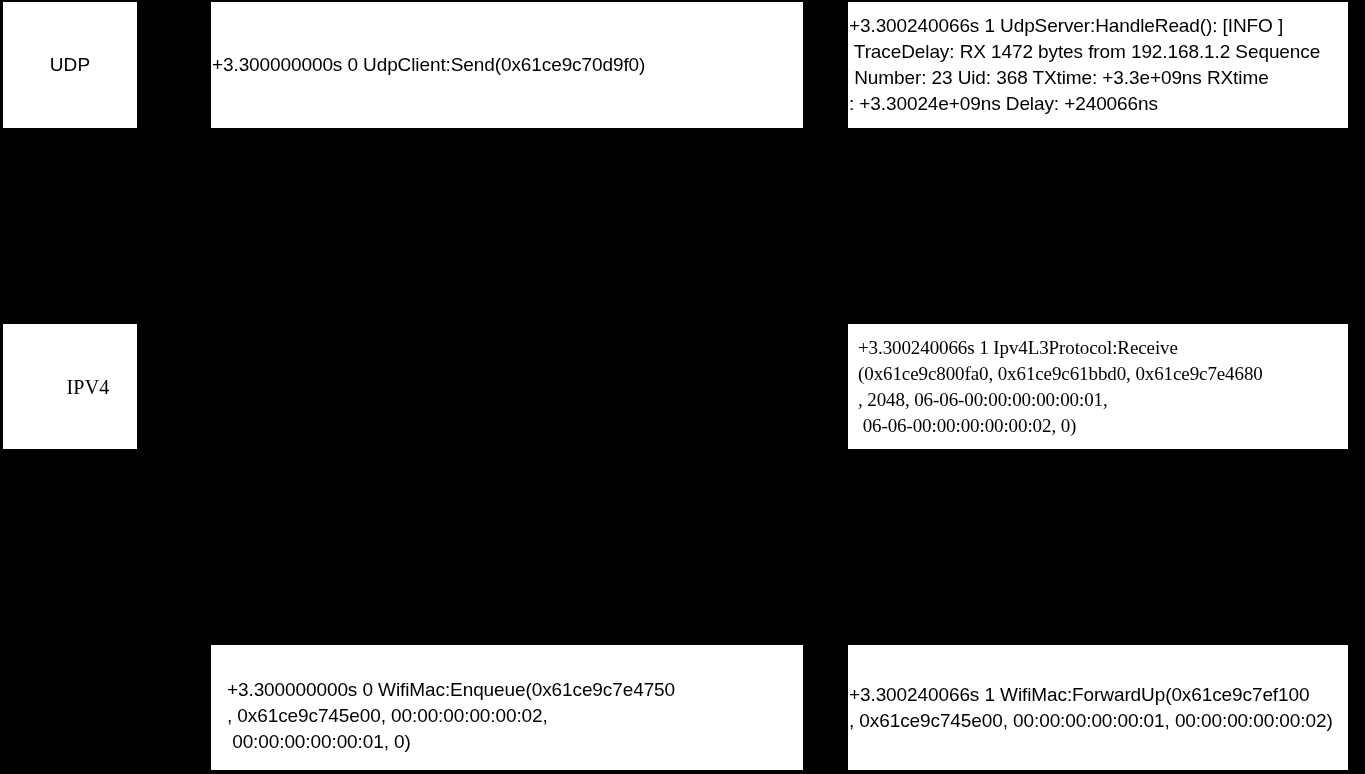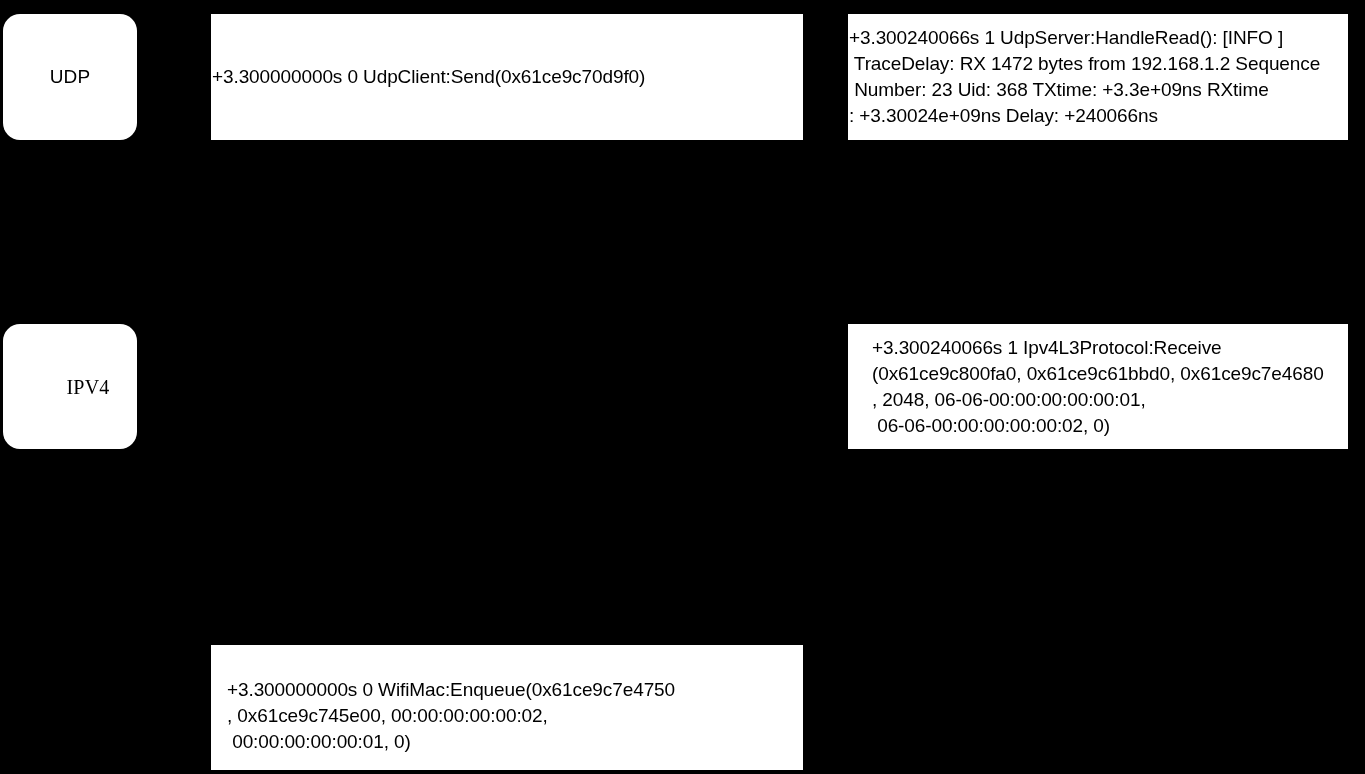--- a/index.html
+++ b/index.html
@@ -31,21 +31,20 @@
     background: #ffffff;
     color: #000000;
     display: flex;
     align-items: center;
     justify-content: center;
     font-size: 19px;
     line-height: 26px;
     letter-spacing: 0.2px;
     box-sizing: border-box;
     overflow: hidden;
-    border-radius: 17px;
   }
   .layer-label.serif {
     font-family: "Liberation Serif", serif;
     font-size: 20px;
     padding-left: 36px;
   }
 
   
   .msg-box {
     position: absolute;
@@ -60,26 +59,26 @@
   .msg-box.left  { left: 211px; width: 592px; }
   .msg-box.right { left: 848px; width: 500px; }
 
   .msg-text {
     font-size: 19px;
     line-height: 26px;
     white-space: pre;
     letter-spacing: -0.1px;
   }
   .ind-mid   { margin-left: 42px; }
-  .ind-small { margin-left: 24px; }
+  .ind-small { margin-left: 10px; font-family: Liberation Serif, serif; }
   .ind-zero  { margin-left: 1px; }
   .ind-tiny  { margin-left: 16px; margin-top: 16px; }
 
   
-  .row-udp   { top: 14px;   height: 126px; }
+  .row-udp   { top: 2px;   height: 126px; }
   .row-ipv4  { top: 324px; height: 125px; }
   .row-mac   { top: 645px; height: 125px; }
 </style>
 </head>
 <body>
 
 <div id="canvas">
 
   <div class="layer-label row-udp">UDP</div>
 
@@ -104,14 +103,18 @@
  06-06-00:00:00:00:00:02, 0)</div>
   </div>
 
 
   <div class="msg-box left row-mac">
     <div class="msg-text ind-tiny">+3.300000000s 0 WifiMac:Enqueue(0x61ce9c7e4750
 , 0x61ce9c745e00, 00:00:00:00:00:02,
  00:00:00:00:00:01, 0)</div>
   </div>
 
+  <div class="msg-box right row-mac">
+    <div class="msg-text ind-zero">+3.300240066s 1 WifiMac:ForwardUp(0x61ce9c7ef100
+, 0x61ce9c745e00, 00:00:00:00:00:01, 00:00:00:00:00:02)</div>
+  </div>
 
 </div>
 
 </body></html>

